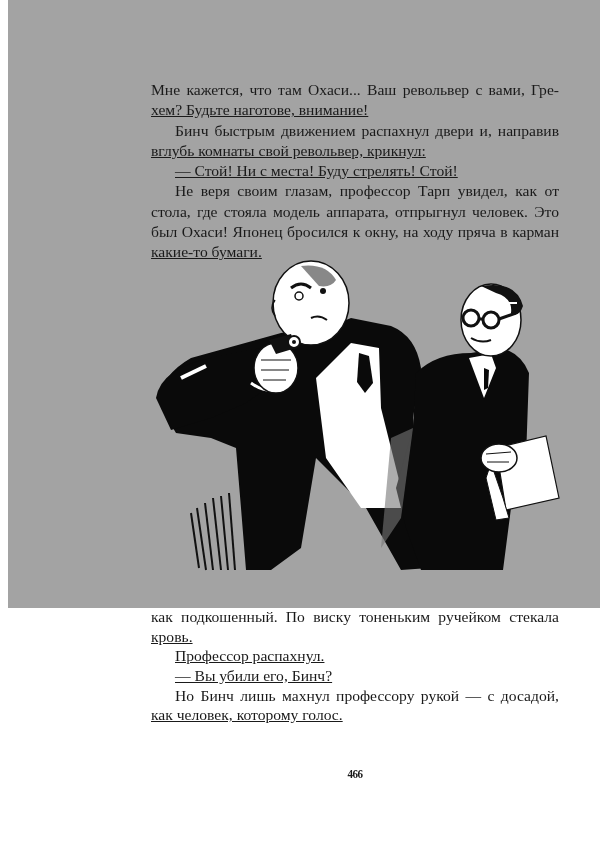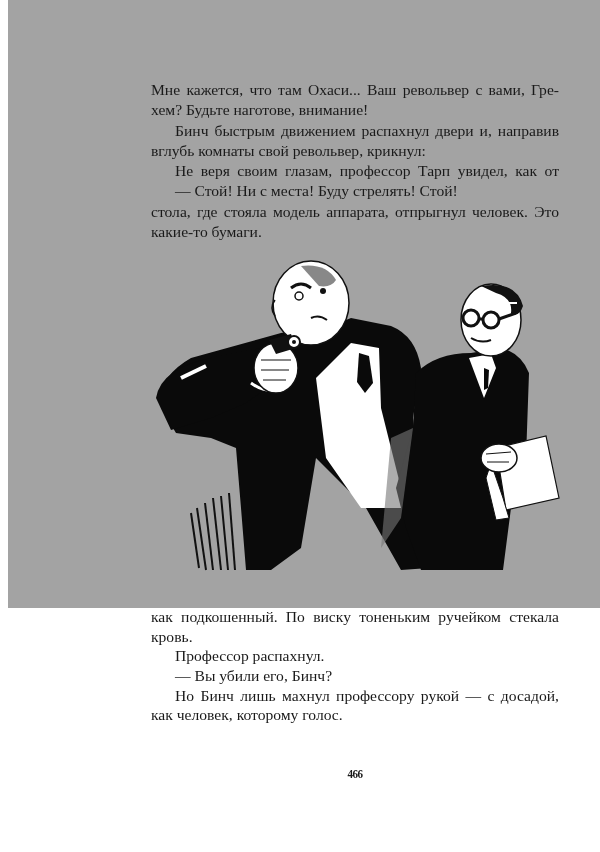--- a/index.html
+++ b/index.html
@@ -33,21 +33,21 @@
     .text-block.bottom { top: 607px; line-height: 19.7px; }
     .line {
       display: block;
       white-space: nowrap;
       height: 20.3px;
       text-align: justify;
       text-align-last: justify;
     }
     .bottom .line { height: 19.7px; }
     .line.indent { padding-left: 24px; }
-    .line.last { text-align-last: left; }
+    .line.last { text-align-last: left; text-decoration: underline; }
     .illustration {
       position: absolute;
       left: 143px;
       top: 258px;
       width: 410px;
       height: 315px;
     }
     .illustration svg { width: 100%; height: 100%; display: block; }
     .page-number {
       position: absolute;
@@ -66,23 +66,24 @@
 </head>
 <body>
 
 <div class="page">
 
   <div class="text-block top">
     <span class="line">Мне кажется, что там Охаси... Ваш револьвер с вами, Гре-</span>
     <span class="line last">хем? Будьте наготове, внимание!</span>
     <span class="line indent">Бинч быстрым движением распахнул двери и, направив</span>
     <span class="line last">вглубь комнаты свой револьвер, крикнул:</span>
+    <span class="line indent last">— Стой! Ни с места! Буду стрелять! Стой!</span>
     <span class="line indent">Не веря своим глазам, профессор Тарп увидел, как от</span>
-    <span class="line indent last">— Стой! Ни с места! Буду стрелять! Стой!</span>
     <span class="line">стола, где стояла модель аппарата, отпрыгнул человек. Это</span>
+    <span class="line">был Охаси! Японец бросился к окну, на ходу пряча в карман</span>
     <span class="line last">какие-то бумаги.</span>
   </div>
 
   <div class="illustration" title="Ink drawing: a bald heavy-set man in a dark suit aiming a revolver at the viewer; behind him a bald man in round glasses holding papers">
     <svg viewBox="0 0 410 315" xmlns="http://www.w3.org/2000/svg">
 
       <path d="M10 150 Q5 120 40 100 L130 75 Q150 70 170 72 L200 60 L240 68 Q265 78 270 110 L262 160 L270 230 L278 310 L250 312 L215 250 L165 200 L150 290 L120 312 L95 312 L90 250 L85 190 L60 180 L25 175 Z" fill="#0a0a0a"></path>
 
       <g stroke="#111" stroke-width="2">
         <line x1="40" y1="255" x2="48" y2="310"></line>

